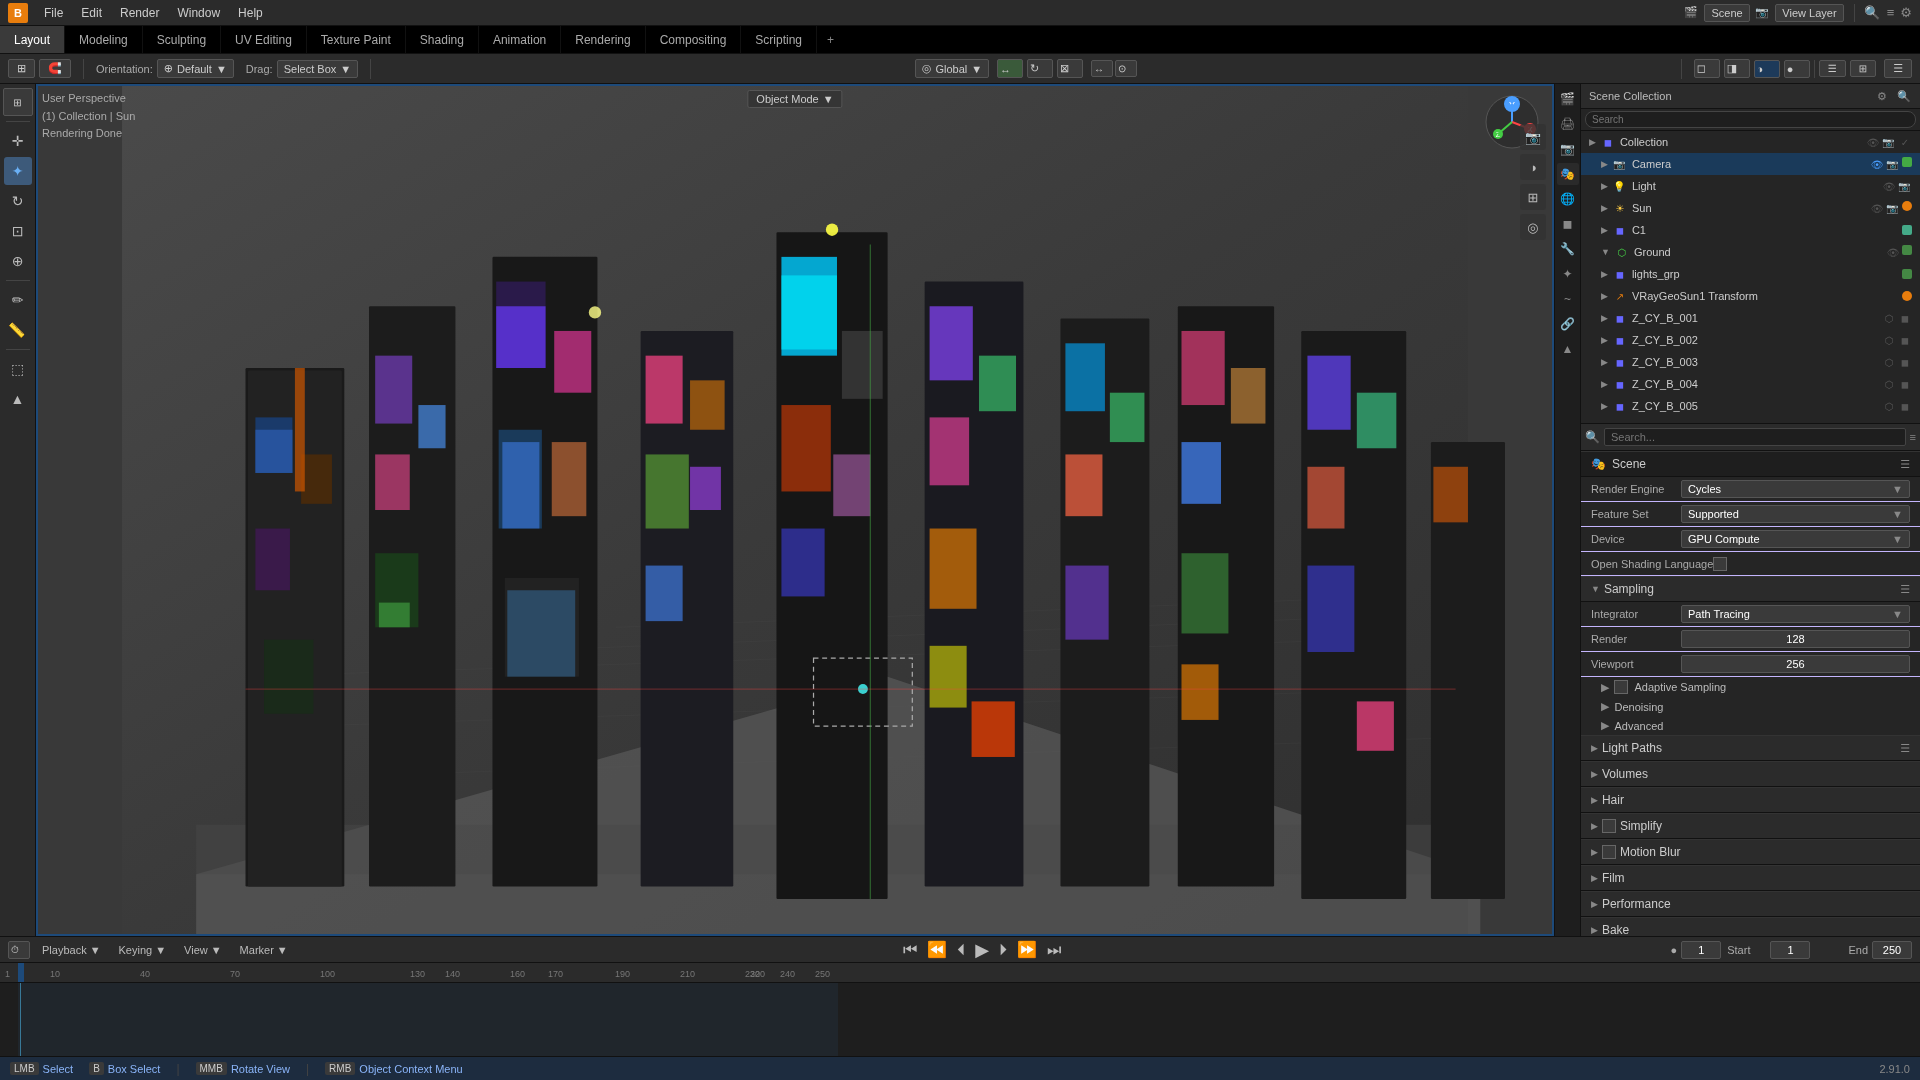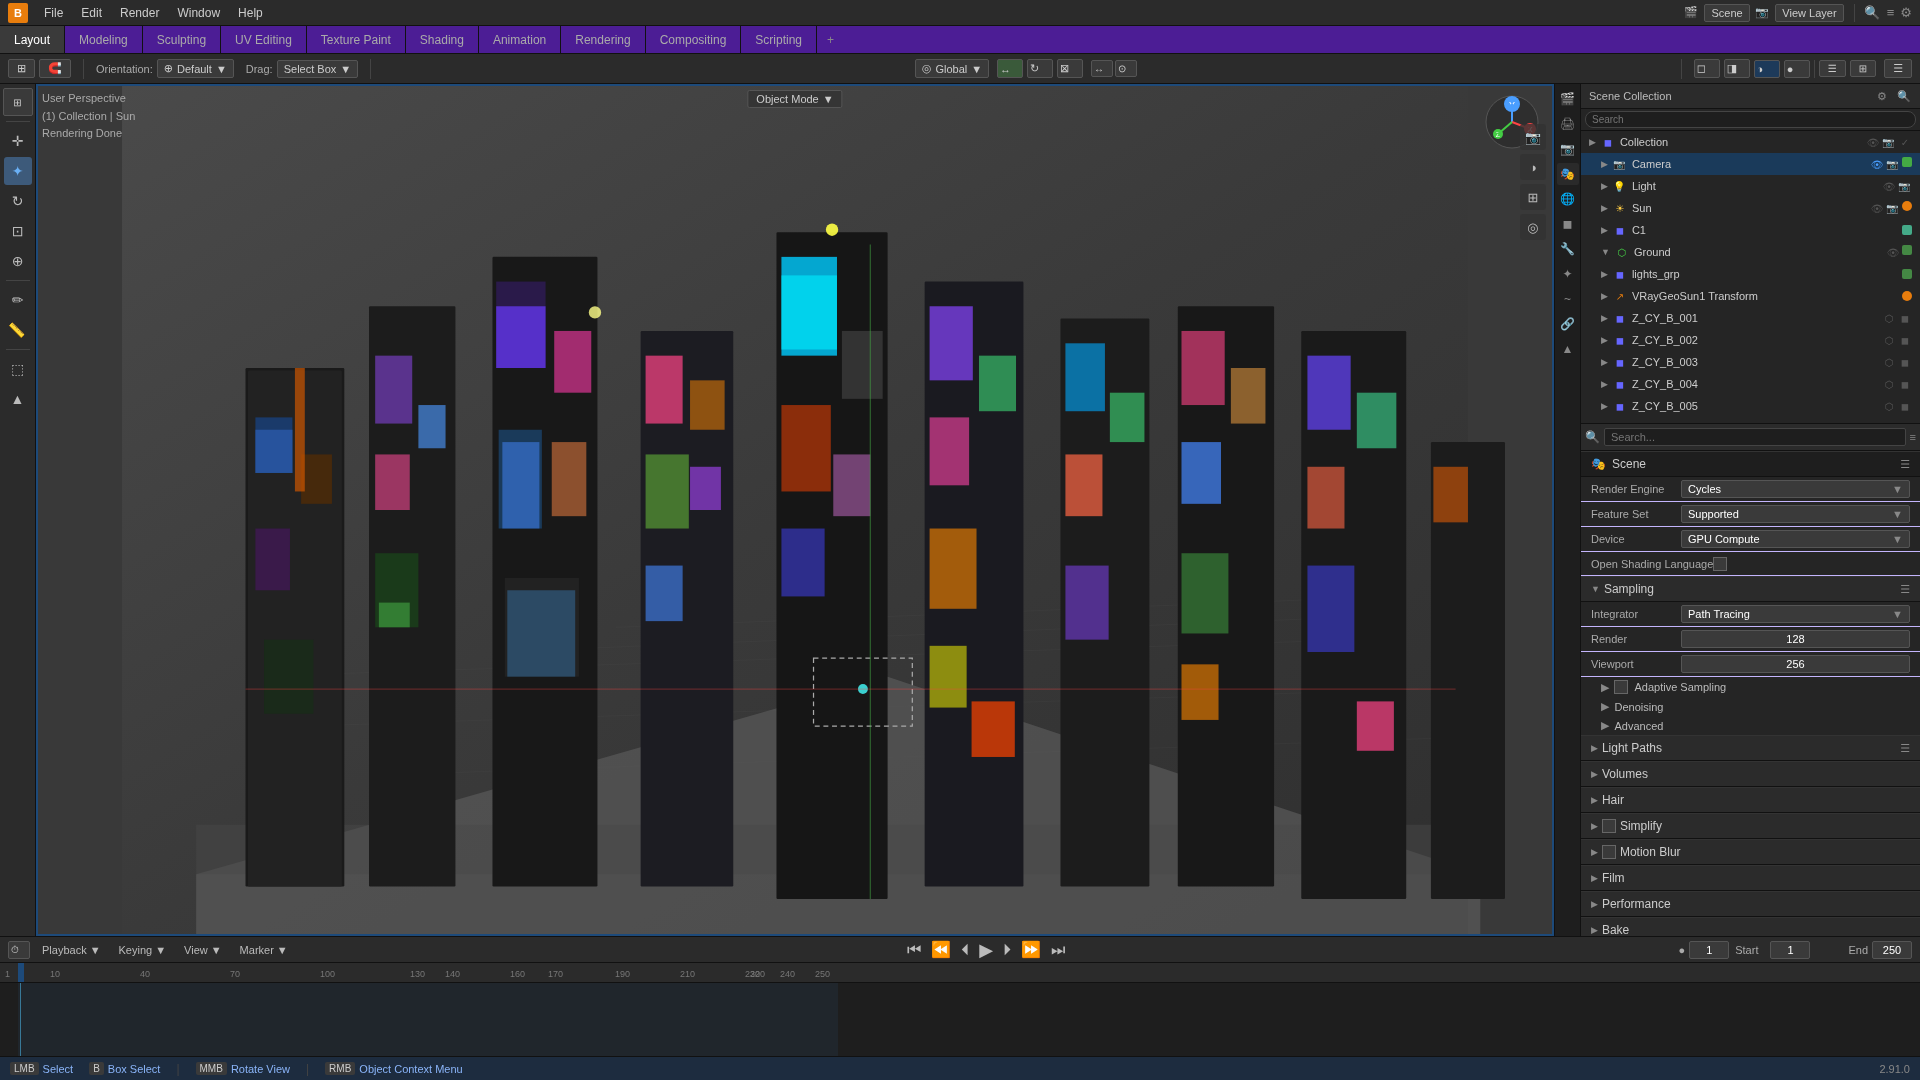--- a/index.html
+++ b/index.html
@@ -4,21 +4,21 @@
   <style>
     * { box-sizing: border-box; margin: 0; padding: 0; }
     body { background: #1a1a1a; color: #ccc; font-family: 'Segoe UI', Arial, sans-serif; font-size: 12px; width: 1920px; height: 1080px; overflow: hidden; display: flex; flex-direction: column; }
 
     
     #top-menu { background: #2b2b2b; height: 26px; display: flex; align-items: center; padding: 0 8px; gap: 2px; border-bottom: 1px solid #111; }
     .menu-logo { width: 20px; height: 20px; background: #e87d0d; border-radius: 2px; display: flex; align-items: center; justify-content: center; color: #fff; font-weight: bold; font-size: 11px; margin-right: 6px; }
     .menu-item { padding: 2px 8px; color: #ccc; cursor: pointer; border-radius: 2px; font-size: 12px; }
 
     
-    #tab-bar { background: #4c1d95; height: 28px; display: flex; align-items: center; padding: 0; border-bottom: 1px solid #111; }
+    #tab-bar { background: #000000; height: 28px; display: flex; align-items: center; padding: 0; border-bottom: 1px solid #111; }
     .workspace-tab { padding: 4px 14px; color: #aaa; cursor: pointer; font-size: 12px; border-right: 1px solid #111; height: 100%; display: flex; align-items: center; }
     .tab-plus { padding: 4px 10px; color: #888; cursor: pointer; }
 
     
     #toolbar-row { background: #2b2b2b; height: 30px; display: flex; align-items: center; padding: 0 8px; gap: 8px; border-bottom: 1px solid #111; }
     .toolbar-group { display: flex; align-items: center; gap: 4px; }
     .toolbar-btn { background: #3a3a3a; border: 1px solid #555; padding: 2px 8px; color: #ccc; cursor: pointer; border-radius: 2px; font-size: 11px; display: flex; align-items: center; gap: 4px; }
     .toolbar-sep { width: 1px; height: 20px; background: #444; margin: 0 4px; }
     .toolbar-dropdown { background: #3a3a3a; border: 1px solid #555; padding: 2px 6px; color: #ccc; border-radius: 2px; font-size: 11px; display: flex; align-items: center; gap: 4px; cursor: pointer; }
 
@@ -737,21 +737,21 @@
       <div class="transport-btn">⏩</div>
       <div class="transport-btn">⏭</div>
     </div>
     <div style="flex:1;"></div>
 
     <div style="display:flex;align-items:center;gap:6px;">
       <div style="display:flex;align-items:center;gap:4px;">
         <span style="color:#aaa;font-size:11px;">●</span>
         <div class="frame-indicator">1</div>
       </div>
-      <div style="display:flex;align-items:center;gap:12px;">
+      <div style="display:flex;align-items:center;gap:20px;">
         <span style="color:#aaa;font-size:11px;">Start</span>
         <div class="frame-indicator">1</div>
       </div>
       <div style="display:flex;align-items:center;gap:4px;">
         <span style="color:#aaa;font-size:11px;margin-left:32px;">End</span>
         <div class="frame-indicator">250</div>
       </div>
     </div>
   </div>
 

